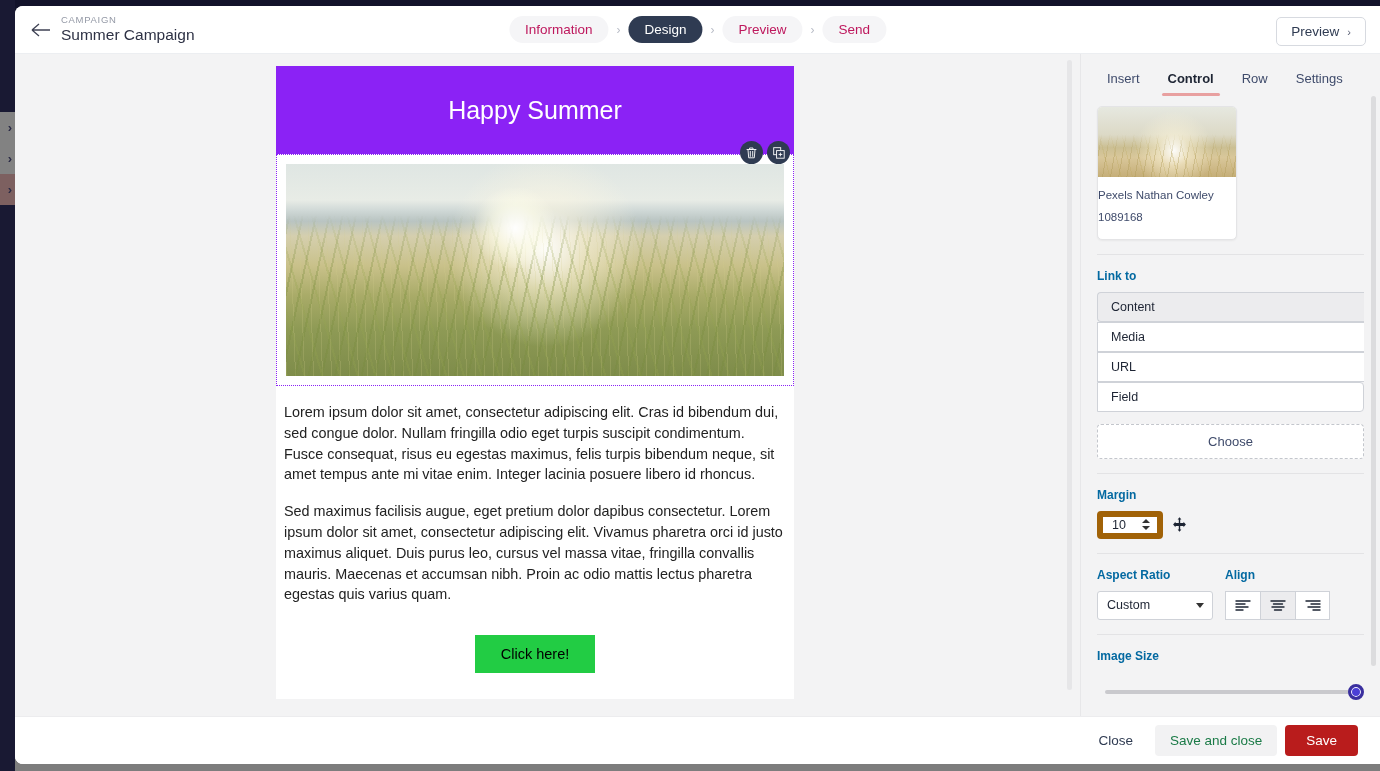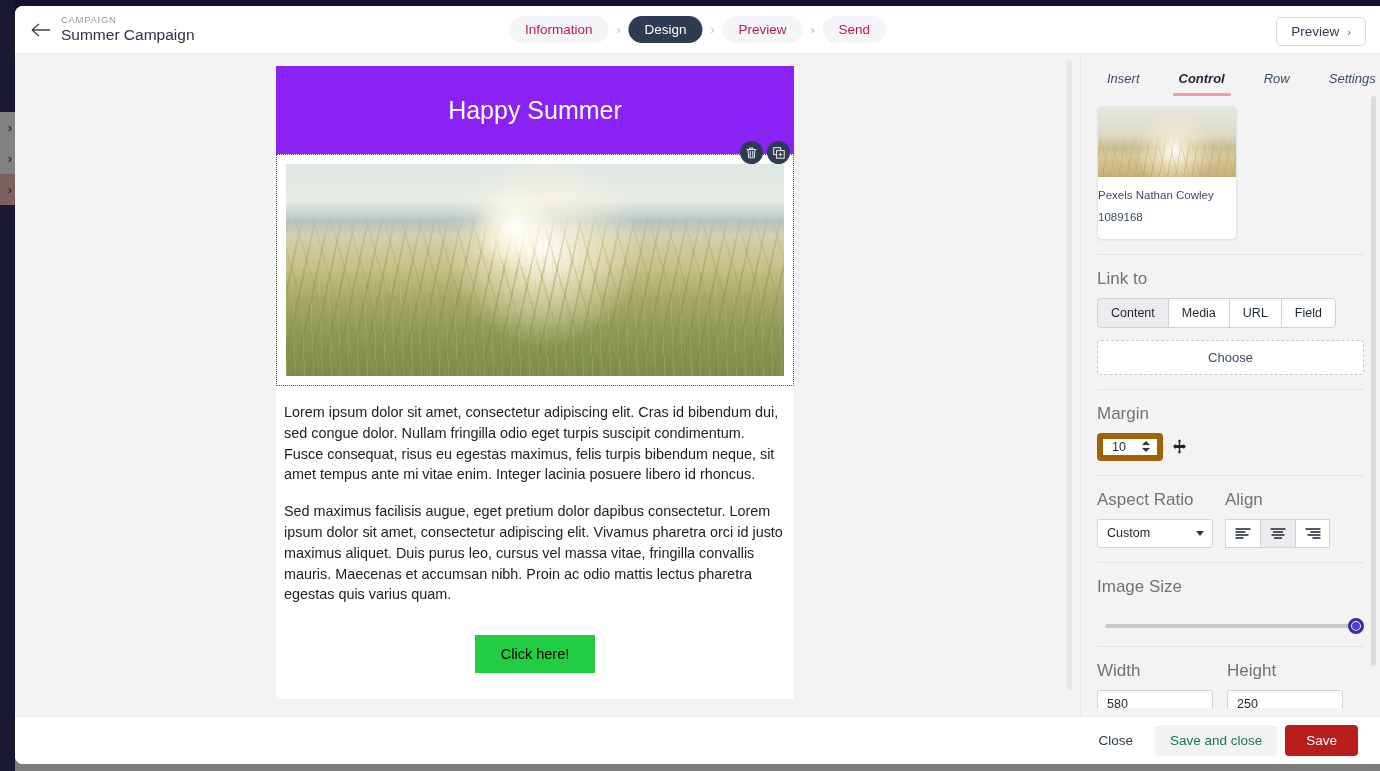--- a/index.html
+++ b/index.html
@@ -149,21 +149,21 @@
   .cta {
     display: inline-block; background: #22cc44; color: #000000;
     padding: 11px 26px; font-size: 14.5px; cursor: pointer;
   }
 
   
   .inspector {
     position: relative; width: 300px; height: 710px; background: #f3f3f4;
     border-left: 1px solid #e7e7e9;
   }
-  .tabs { display: flex; gap: 15px; padding: 9px 14px 0 14px; font-style: italic; }
+  .tabs { display: flex; gap: 4px; padding: 9px 14px 0 14px; }
   .tab {
     padding: 8px 12px 10px 12px; font-size: 13px; color: #3f4b6b; cursor: pointer;
     position: relative;
   }
   .tab.active { color: #1d2433; font-weight: bold; }
   .tab.active::after {
     content: ""; position: absolute; left: 6px; right: 6px; bottom: 0;
     height: 3px; background: #e8a0a0; border-radius: 2px;
   }
   .inspector-scroll {
@@ -188,23 +188,23 @@
       repeating-linear-gradient(100deg, rgba(170,150,80,.35) 0 1px, rgba(255,255,255,0) 1px 8px),
       repeating-linear-gradient(76deg, rgba(190,170,95,.3) 0 1px, rgba(255,255,255,0) 1px 11px);
     mask-image: linear-gradient(to bottom, rgba(0,0,0,0) 38%, #000 70%);
     -webkit-mask-image: linear-gradient(to bottom, rgba(0,0,0,0) 38%, #000 70%);
   }
   .asset-meta { padding: 8px 10px 10px 0; }
   .asset-meta div { font-size: 11.5px; color: #3f4b6b; line-height: 1.9; }
 
   .divider { height: 1px; background: #e3e3e5; margin: 14px 0 0 0; }
 
-  .field-label { font-size: 17px; font-weight: normal; color: #737373; margin: 14px 0 9px 0; }
-
-  .segmented { display: flex; }
+  .field-label { font-size: 12px; font-weight: bold; color: #0369a1; margin: 14px 0 9px 0; }
+
+  .segmented { display: flex; flex-direction: column; }
   .seg {
     padding: 7px 13px; font-size: 12.5px; color: #1d2433; background: #ffffff;
     border: 1px solid #cfd2d8; border-right: none; cursor: pointer;
   }
   .seg:last-child { border-right: 1px solid #cfd2d8; border-radius: 0 4px 4px 0; }
   .seg:first-child { border-radius: 4px 0 0 4px; }
   .seg.selected { background: #ececee; }
 
   .choose-btn {
     margin-top: 12px; width: 100%; padding: 9px 0; text-align: center;

